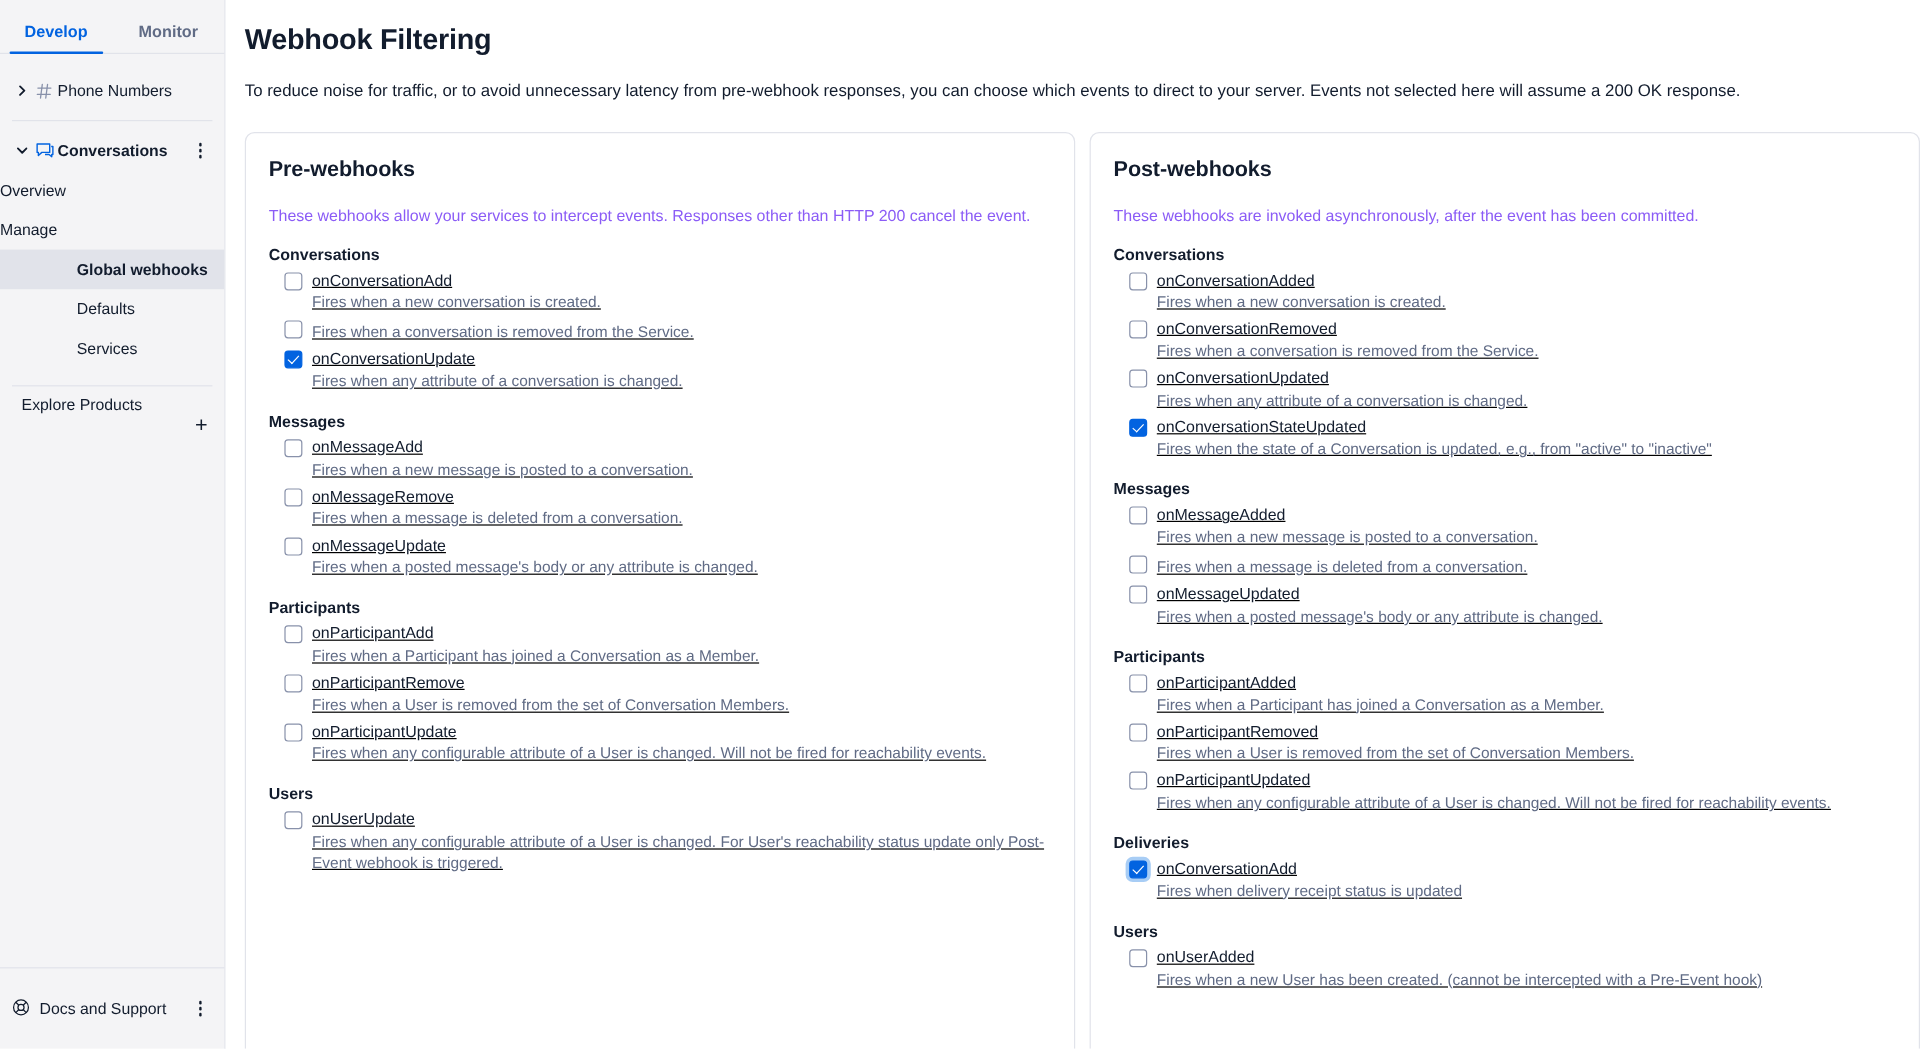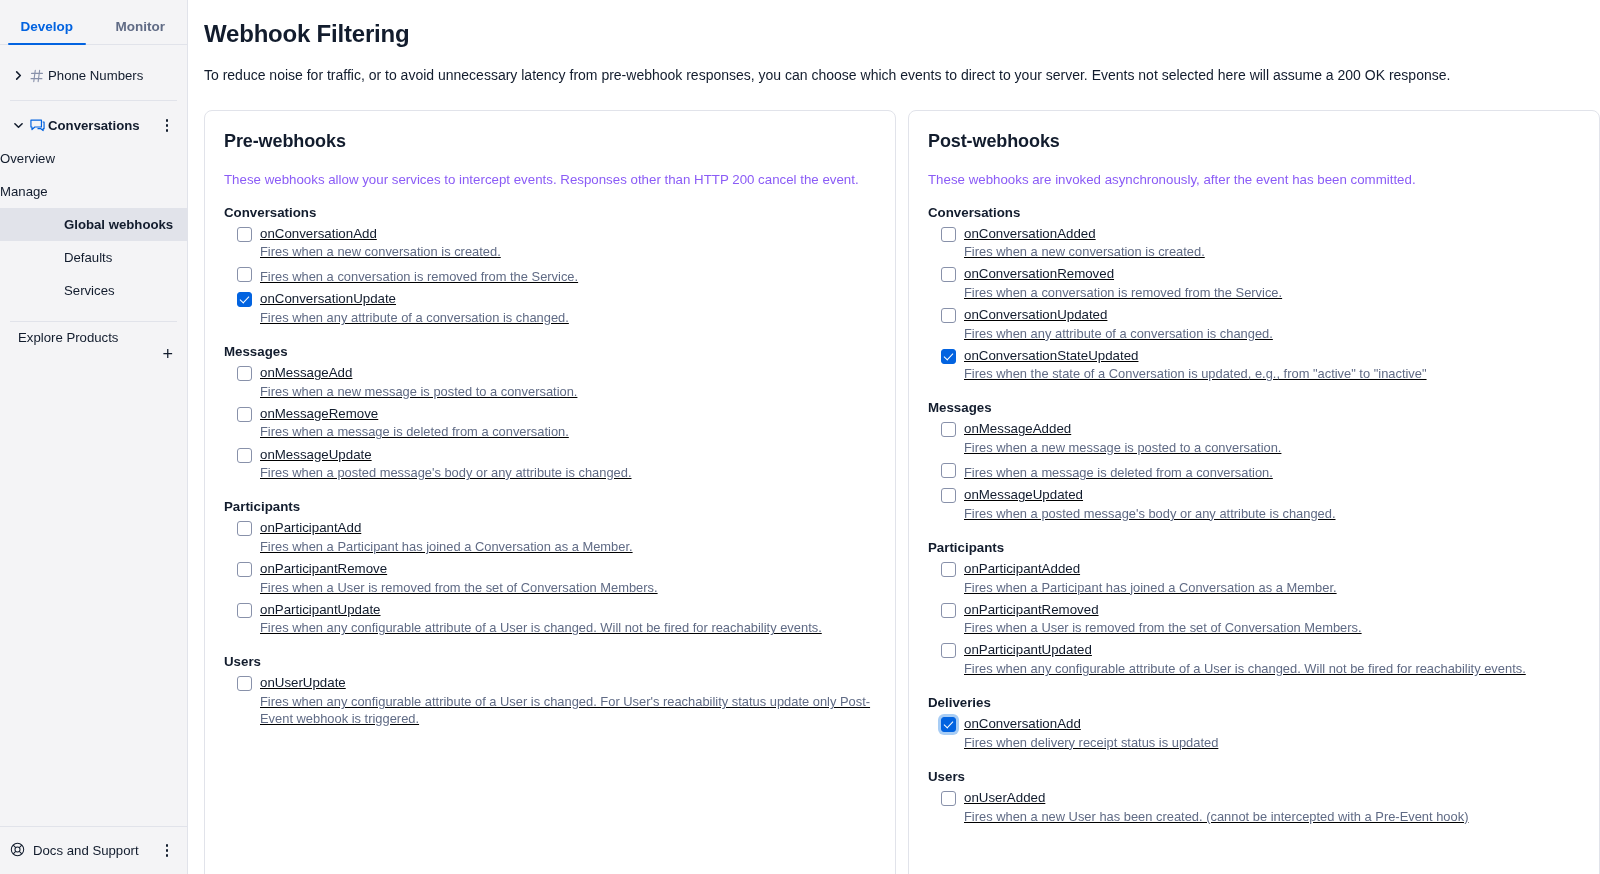--- a/index.html
+++ b/index.html
@@ -135,21 +135,21 @@
     flex-direction: column;
   }
   .explore .plus {
     margin-left: auto;
     font-size: 18px;
     line-height: 1;
     color: #121c2d;
   }
   .sidebar-footer {
     border-top: 1px solid #e1e3ea;
-    height: 48px;
+    height: 68px;
     display: flex;
     align-items: center;
     padding: 0 12px 0 10px;
     gap: 8px;
     font-size: 13.2px;
     color: #121c2d;
     cursor: pointer;
   }
 
   

